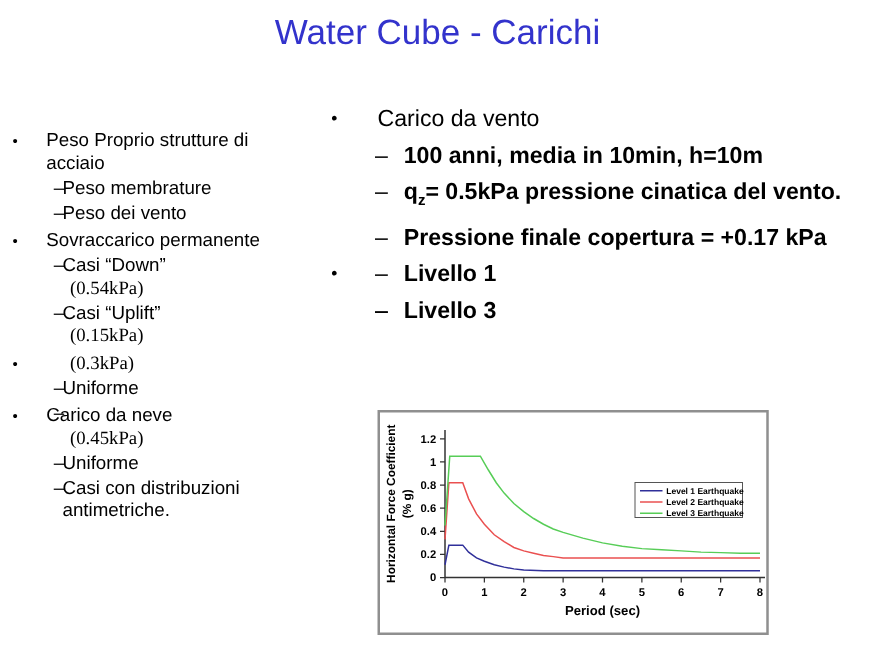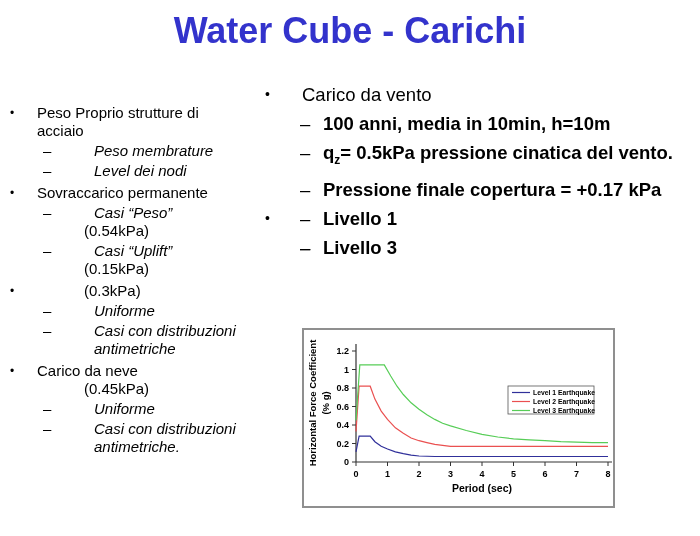--- a/index.html
+++ b/index.html
@@ -1,40 +1,40 @@
 <!DOCTYPE html>
 <html><head>
 <meta charset="utf-8">
 <style>
   html,body { margin:0; padding:0; background:#ffffff; }
   body { width:700px; height:536px; font-family:"Liberation Sans",sans-serif; color:#000; }
   .slide { position:relative; width:700px; height:536px; background:#fff; overflow:hidden; }
 
   .title {
     position:absolute; top:10px; left:0; width:700px; margin:0;
-    text-align:center; font-size:36px; font-weight:bold; letter-spacing:0px;
+    text-align:center; font-size:28px; font-weight:normal; letter-spacing:0px;
   }
 
   
   .col { position:absolute; }
   #left-col  { left:0;   top:104px; width:256px; font-size:15px; line-height:18px; }
   #right-col { left:255px; top:80px;  width:445px; font-size:18.5px; line-height:29px; }
 
   .li { position:relative; }
   .glyph { position:absolute; top:0; }
   .txt { display:inline-block; vertical-align:top; }
 
   #left-col .l1 { margin-top:4px; }
   #left-col .l2 { margin-top:2px; }
   #left-col .li:first-child { margin-top:0; }
   #left-col .l1 .glyph { left:10px; font-size:12px; }
   #left-col .l1 .txt   { margin-left:37px; width:208px; }
   #left-col .l2 .glyph { left:43px; }
-  #left-col .l2 .txt   { margin-left:94px; width:186px;font-style:italic; }
-  #left-col .val       { margin-left:84px; }
+  #left-col .l2 .txt   { margin-left:50px; width:186px; }
+  #left-col .val       { margin-left:56px;font-family:Liberation Serif, serif; }
 
   #right-col .l1 .glyph { left:10px; font-size:14px; }
   #right-col .l1 .txt   { margin-left:47px; width:400px; }
   #right-col .l2 .glyph { left:45px; }
   #right-col .l2 .txt   { margin-left:68px; width:372px;font-weight:bold; }
 
   sub.subsc { font-size:12px; }
 
   
   #chart {
@@ -44,27 +44,27 @@
   #chart svg { display:block; }
 </style>
 </head>
 <body style="background: rgb(255, 255, 255);">
 
 <div class="slide">
   <h1 class="title" style="color: rgb(51, 51, 204);">Water Cube - Carichi</h1>
   <div id="left-col" class="col">
       <div class="li l1"><span class="glyph">•</span><span class="txt">Peso Proprio strutture di acciaio</span></div>
       <div class="li l2"><span class="glyph">–</span><span class="txt">Peso membrature</span></div>
-      <div class="li l2"><span class="glyph">–</span><span class="txt">Level dei nodi</span></div>
+      <div class="li l2"><span class="glyph">–</span><span class="txt">Peso dei vento</span></div>
       <div class="li l1"><span class="glyph">•</span><span class="txt">Sovraccarico permanente</span></div>
-      <div class="li l2"><span class="glyph">–</span><span class="txt">Casi “Peso”</span><div class="val">(0.54kPa)</div></div>
+      <div class="li l2"><span class="glyph">–</span><span class="txt">Casi “Down”</span><div class="val">(0.54kPa)</div></div>
       <div class="li l2"><span class="glyph">–</span><span class="txt">Casi “Uplift”</span><div class="val">(0.15kPa)</div></div>
       <div class="li l1"><span class="glyph">•</span><div class="val">(0.3kPa)</div></div>
       <div class="li l2"><span class="glyph">–</span><span class="txt">Uniforme</span></div>
-      <div class="li l2"><span class="glyph">–</span><span class="txt">Casi con distribuzioni antimetriche</span></div>
+      <div class="li l2"><span class="glyph">–</span></div>
       <div class="li l1"><span class="glyph">•</span><span class="txt">Carico da neve</span><div class="val">(0.45kPa)</div></div>
       <div class="li l2"><span class="glyph">–</span><span class="txt">Uniforme</span></div>
       <div class="li l2"><span class="glyph">–</span><span class="txt">Casi con distribuzioni antimetriche.</span></div>
     </div>
   <div id="right-col" class="col">
       <div class="li l1"><span class="glyph">•</span><span class="txt">Carico da vento</span></div>
       <div class="li l2"><span class="glyph">–</span><span class="txt">100 anni, media in 10min, h=10m</span></div>
       <div class="li l2"><span class="glyph">–</span><span class="txt"><span>q</span><sub class="subsc">z</sub><span>= 0.5kPa pressione cinatica del vento.</span></span></div>
       <div class="li l2"><span class="glyph">–</span><span class="txt">Pressione finale copertura = +0.17 kPa</span></div>
       <div class="li l1"><span class="glyph">•</span></div>

